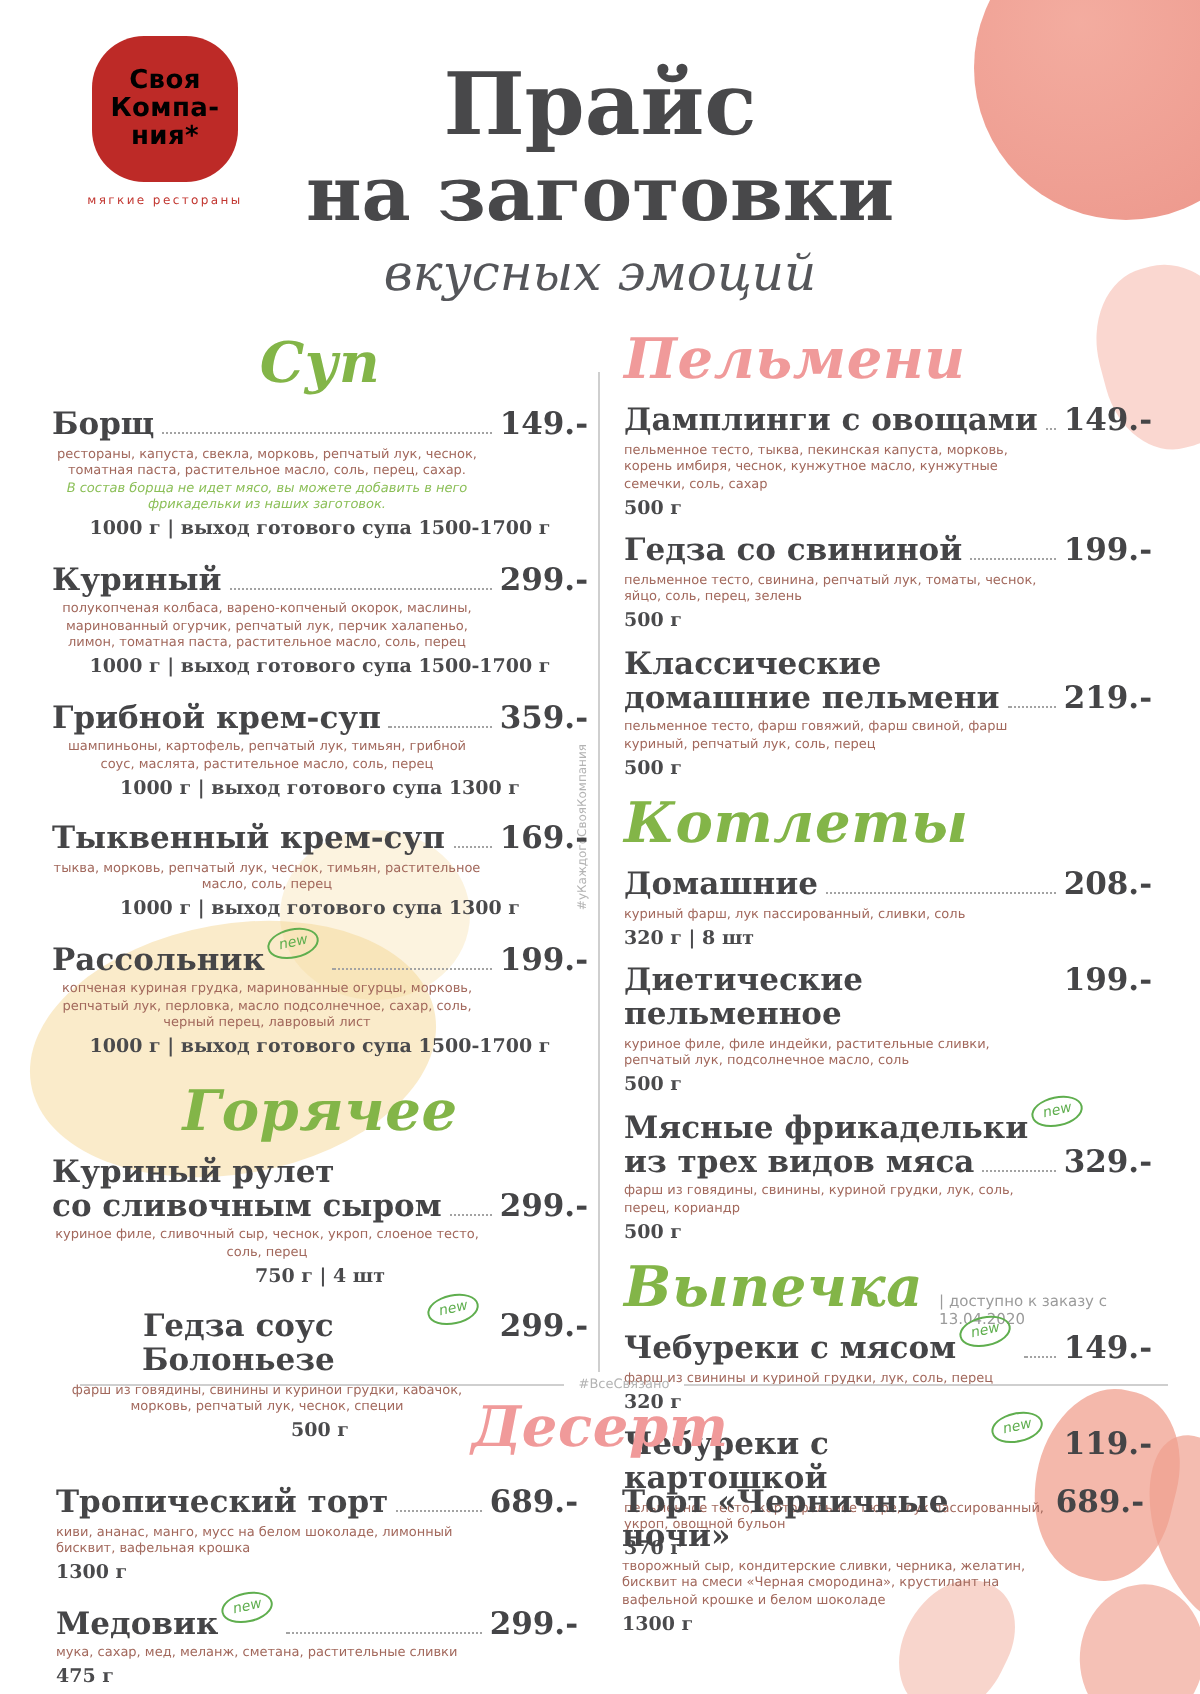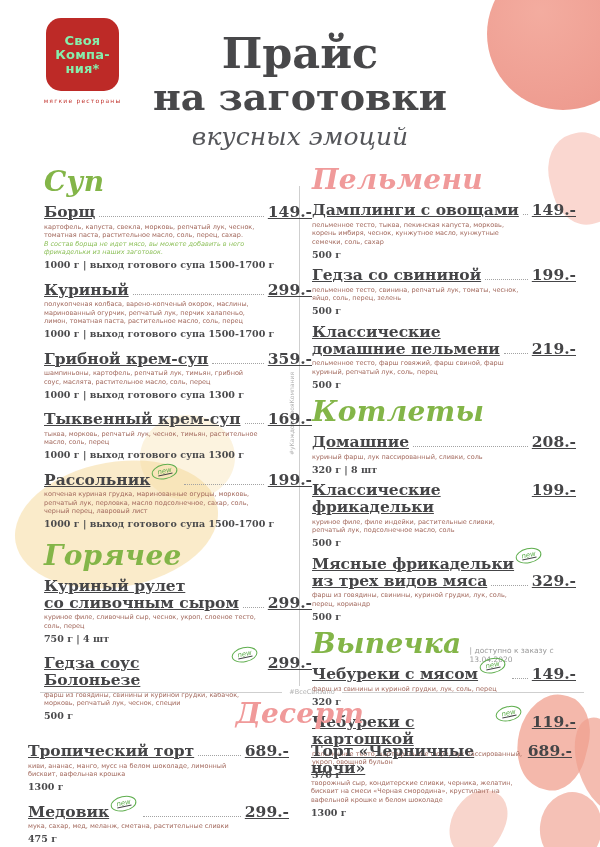--- a/index.html
+++ b/index.html
@@ -17,47 +17,47 @@
   .b-p5{left:518px;top:694px;width:70px;height:96px;border-radius:52% 48% 45% 55%;
         background:#f0a08f;opacity:.75;transform:rotate(14deg);}
   .b-p6{left:578px;top:716px;width:52px;height:98px;border-radius:50% 50% 48% 52%;
         background:#f0a08f;opacity:.7;transform:rotate(-18deg);}
   .b-p7{left:540px;top:792px;width:62px;height:72px;border-radius:50%;
         background:#f0a08f;opacity:.65;transform:rotate(8deg);}
   .b-p8{left:452px;top:788px;width:52px;height:70px;border-radius:55% 45% 50% 50%;
         background:#f3b3a2;opacity:.55;transform:rotate(26deg);}
 
   .logo{position:absolute;left:46px;top:18px;width:73px;height:73px;background:#bd2a27;
-        border-radius:15px;color:#86efac;display:flex;flex-direction:column;align-items:center;
+        border-radius:26px;color:#000000;display:flex;flex-direction:column;align-items:center;
         justify-content:center;z-index:2;font-family:"DejaVu Sans",sans-serif;font-weight:bold;
         text-align:center;}
   .logo div{font-size:13px;line-height:14px;letter-spacing:.2px;}
   .logo-tag{position:absolute;left:31px;top:97px;width:103px;text-align:center;z-index:2;
         font-family:"DejaVu Sans",sans-serif;font-size:6px;letter-spacing:1.2px;color:#c23630;}
 
   .title{position:absolute;left:110px;top:30px;width:380px;text-align:center;z-index:2;color:#48484a;}
   .t1{font-size:43px;line-height:46px;font-weight:bold;}
   .t2{font-size:38px;line-height:42px;font-weight:bold;}
   .t3{font-size:25px;line-height:30px;font-style:italic;color:#55565a;margin-top:4px;}
 
   .col{position:absolute;z-index:2;}
-  .col-left{left:44px;top:166px;width:268px;}
+  .col-left{left:26px;top:166px;width:268px;text-align:center;}
   .col-right{left:312px;top:164px;width:264px;}
 
   .section-title{font-style:italic;font-weight:bold;font-size:28px;line-height:32px;
         letter-spacing:.3px;margin-bottom:5px;}
   .green{color:#83b548;}
   .pink{color:#f09a9a;}
   .sect-gap{margin-top:6px;}
   .section-head{display:flex;align-items:baseline;}
   .avail{font-family:"DejaVu Sans",sans-serif;font-size:7.5px;color:#9b9b9b;margin-left:8px;}
 
   .item{margin-bottom:10px;}
   .col-right .item{margin-bottom:6px;}
-  .item-line,.name-top{display:flex;text-decoration:underline;}
+  .item-line,.name-top{display:flex;}
   .item-name{font-weight:bold;font-size:15.5px;line-height:17px;color:#454547;}
   .leader{flex:1;border-bottom:1.5px dotted #a3a3a3;margin:0 4px 3px 4px;align-self:flex-end;}
   .price{font-weight:bold;font-size:15.5px;line-height:17px;white-space:nowrap;color:#454547;}
   .ingredients{font-family:"DejaVu Sans",sans-serif;font-size:6.5px;line-height:8.5px;
         color:#a2685c;margin-top:2.5px;max-width:215px;}
   .note{font-family:"DejaVu Sans",sans-serif;font-size:6.5px;line-height:8.5px;
         font-style:italic;color:#8bbf57;max-width:215px;}
   .weight{font-size:9.5px;line-height:11.5px;font-weight:bold;margin-top:2.5px;color:#4a4a4c;}
 
   .new-badge{display:inline-block;font-family:"DejaVu Sans",sans-serif;font-style:italic;
@@ -111,21 +111,21 @@
   <div class="col col-left">
     <div class="section">
       <div class="section-title green">Суп</div>
 
       <div class="item">
         <div class="item-line">
           <span class="item-name">Борщ</span>
           <span class="leader"></span>
           <span class="price">149.-</span>
         </div>
-        <div class="ingredients">картофель, капуста, свекла, морковь, репчатый лук, чеснок, томатная паста, растительное масло, соль, перец, сахар.</div>
+        <div class="ingredients">рестораны, капуста, свекла, морковь, репчатый лук, чеснок, томатная паста, растительное масло, соль, перец, сахар.</div>
         <div class="note">В состав борща не идет мясо, вы можете добавить в него фрикадельки из наших заготовок.</div>
         <div class="weight">1000 г | выход готового супа 1500-1700 г</div>
       </div>
 
       <div class="item">
         <div class="item-line">
           <span class="item-name">Куриный</span>
           <span class="leader"></span>
           <span class="price">299.-</span>
         </div>
@@ -240,21 +240,21 @@
           <span class="item-name">Домашние</span>
           <span class="leader"></span>
           <span class="price">208.-</span>
         </div>
         <div class="ingredients">куриный фарш, лук пассированный, сливки, соль</div>
         <div class="weight">320 г | 8 шт</div>
       </div>
 
       <div class="item">
         <div class="item-line">
-          <span class="item-name">Классические фрикадельки</span>
+          <span class="item-name">Диетические пельменное</span>
           <span class="leader"></span>
           <span class="price">199.-</span>
         </div>
         <div class="ingredients">куриное филе, филе индейки, растительные сливки, репчатый лук, подсолнечное масло, соль</div>
         <div class="weight">500 г</div>
       </div>
 
       <div class="item">
         <div class="name-top">
           <span class="item-name">Мясные фрикадельки</span>

